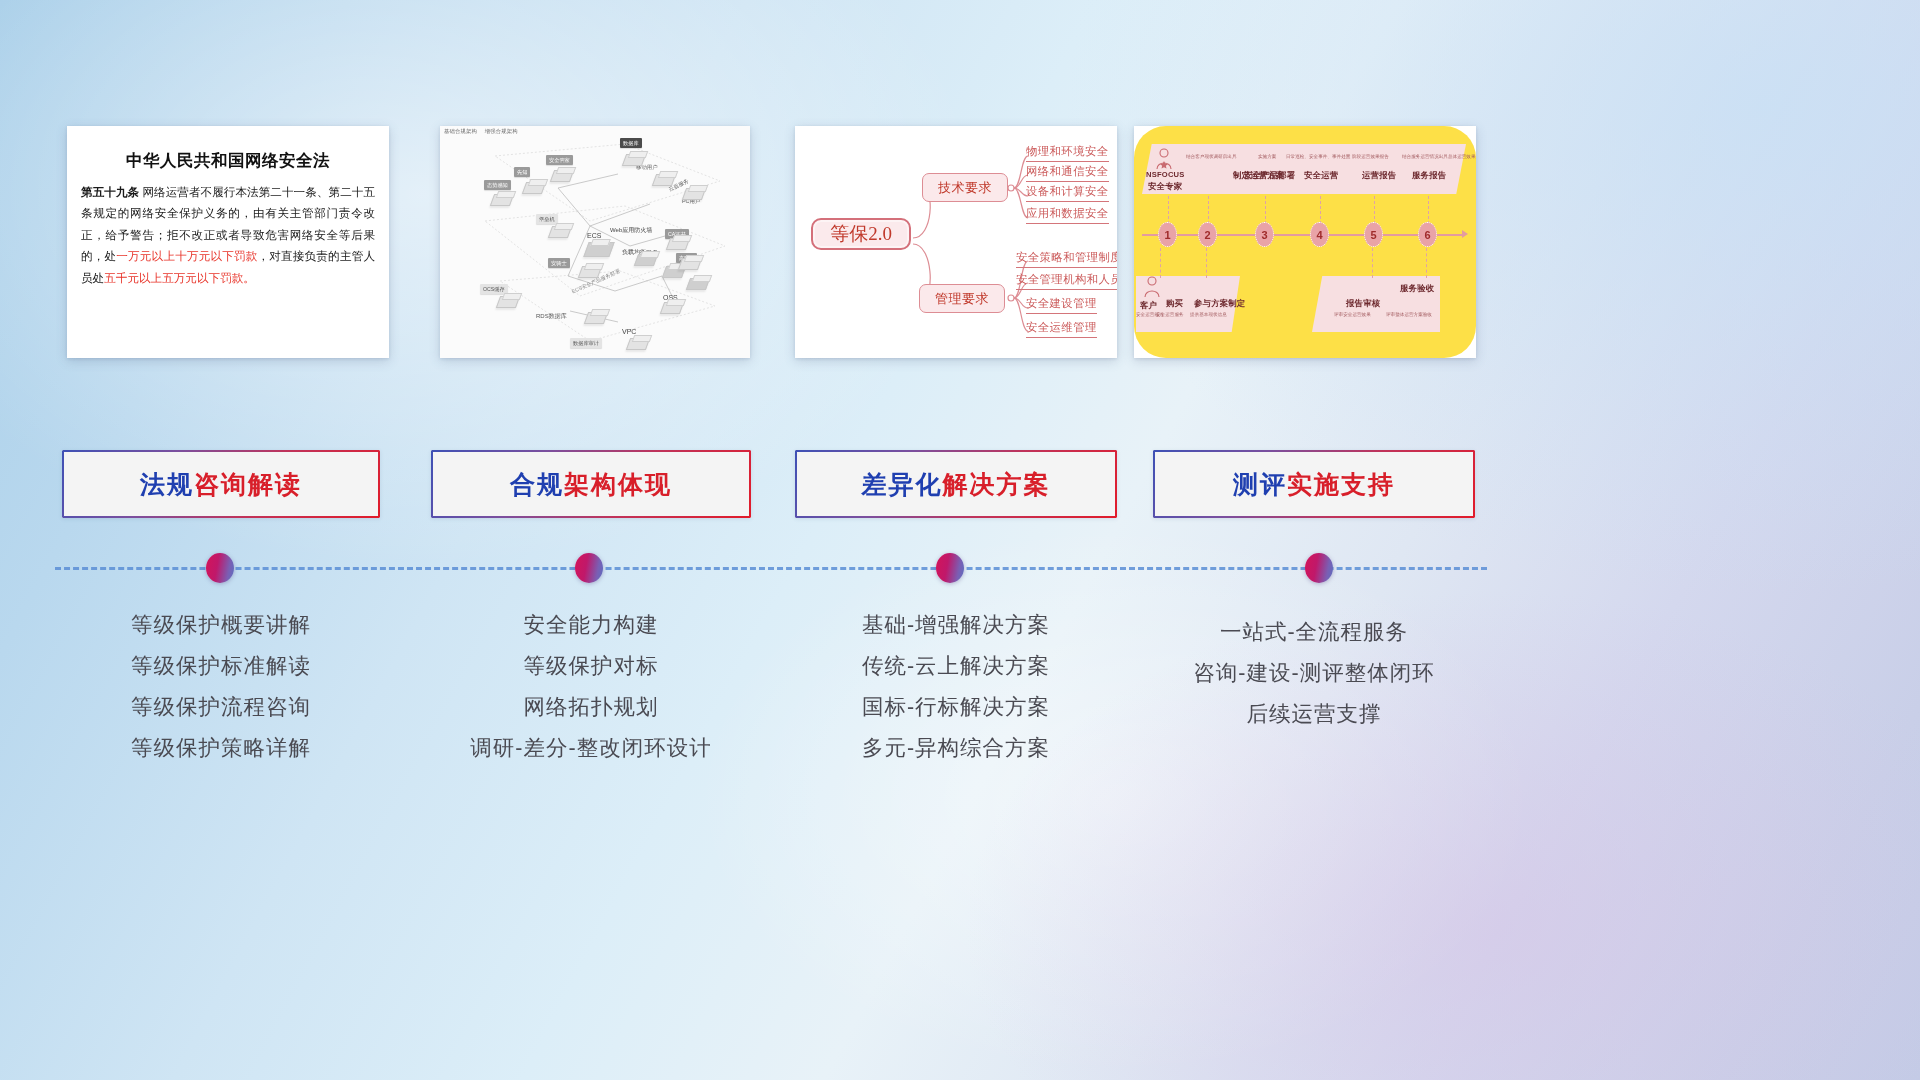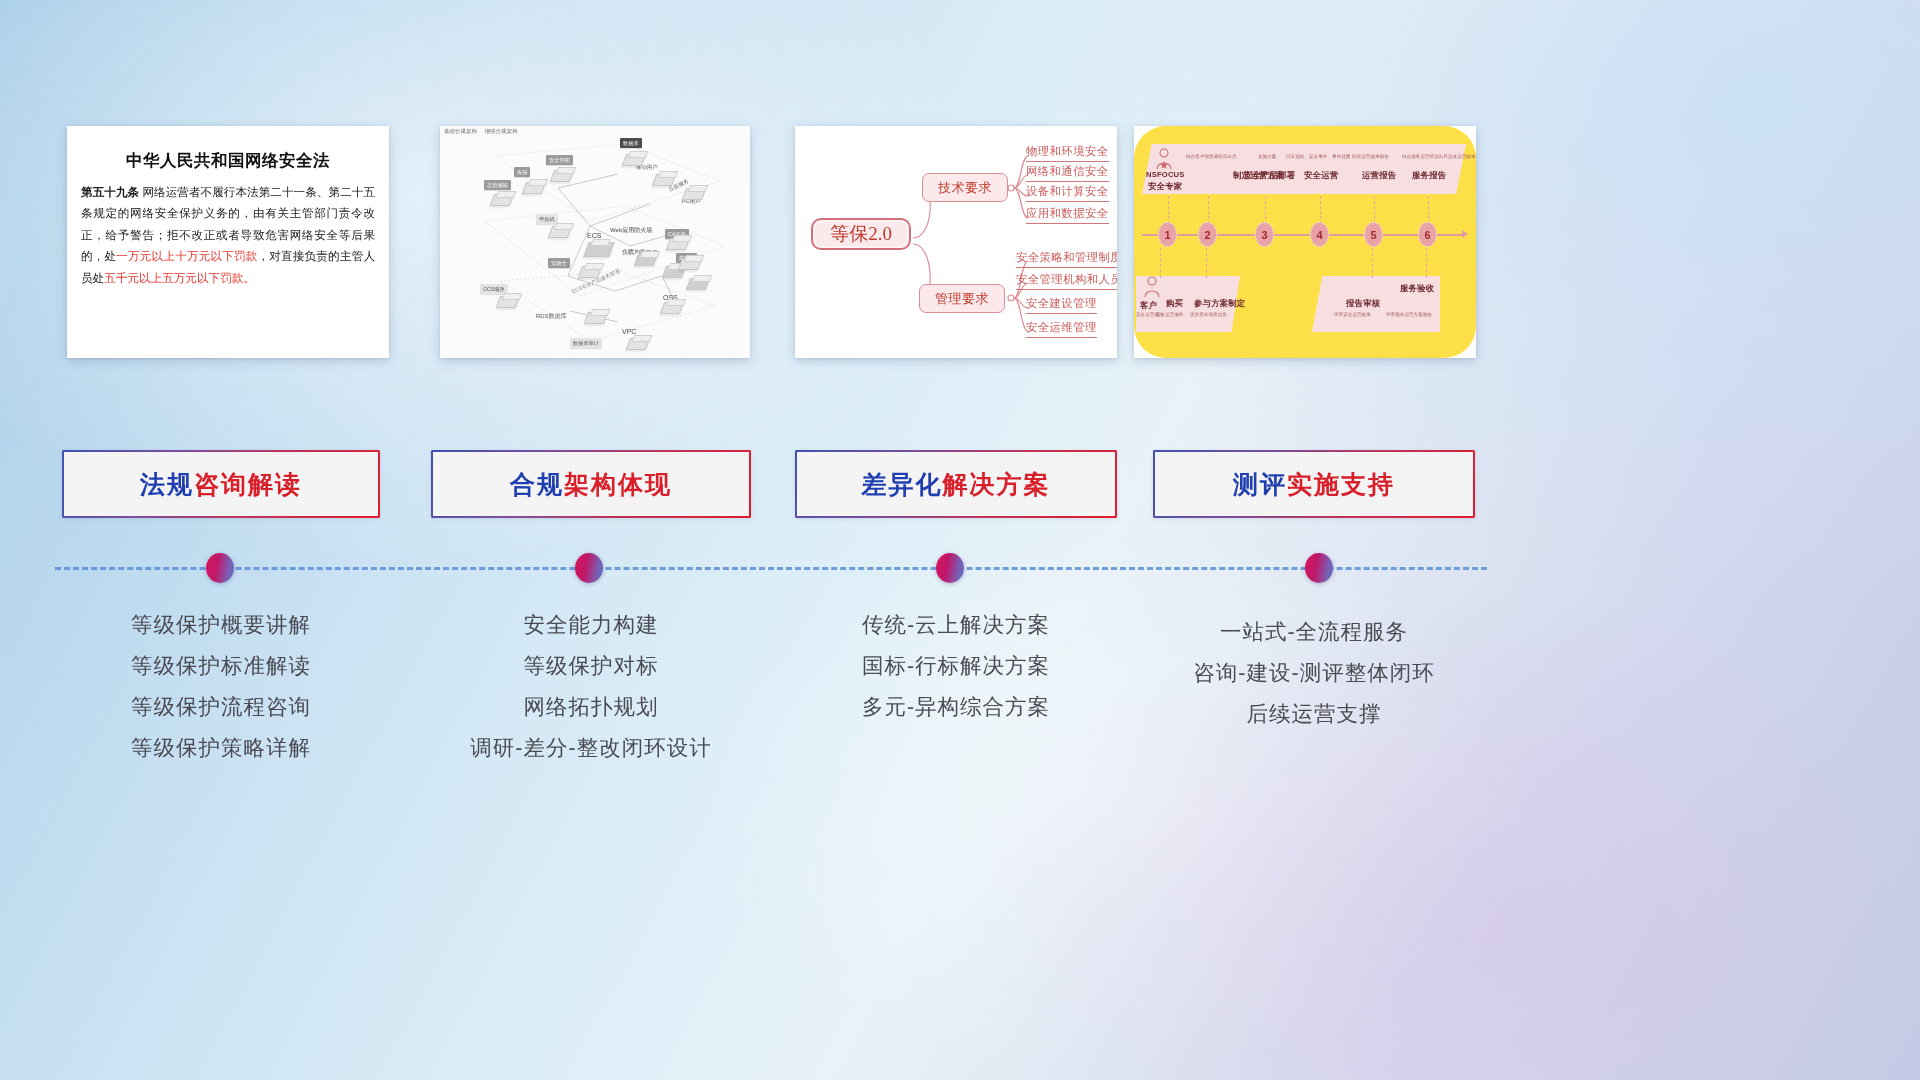--- a/index.html
+++ b/index.html
@@ -374,20 +374,21 @@
     <div>等级保护流程咨询</div>
     <div>等级保护策略详解</div>
   </div>
   <div class="blist" id="bl2">
     <div>安全能力构建</div>
     <div>等级保护对标</div>
     <div>网络拓扑规划</div>
     <div>调研-差分-整改闭环设计</div>
   </div>
   <div class="blist" id="bl3">
+    <div>基础-增强解决方案</div>
     <div>传统-云上解决方案</div>
     <div>国标-行标解决方案</div>
     <div>多元-异构综合方案</div>
   </div>
   <div class="blist" id="bl4">
     <div>一站式-全流程服务</div>
     <div>咨询-建设-测评整体闭环</div>
     <div>后续运营支撑</div>
   </div>
 

